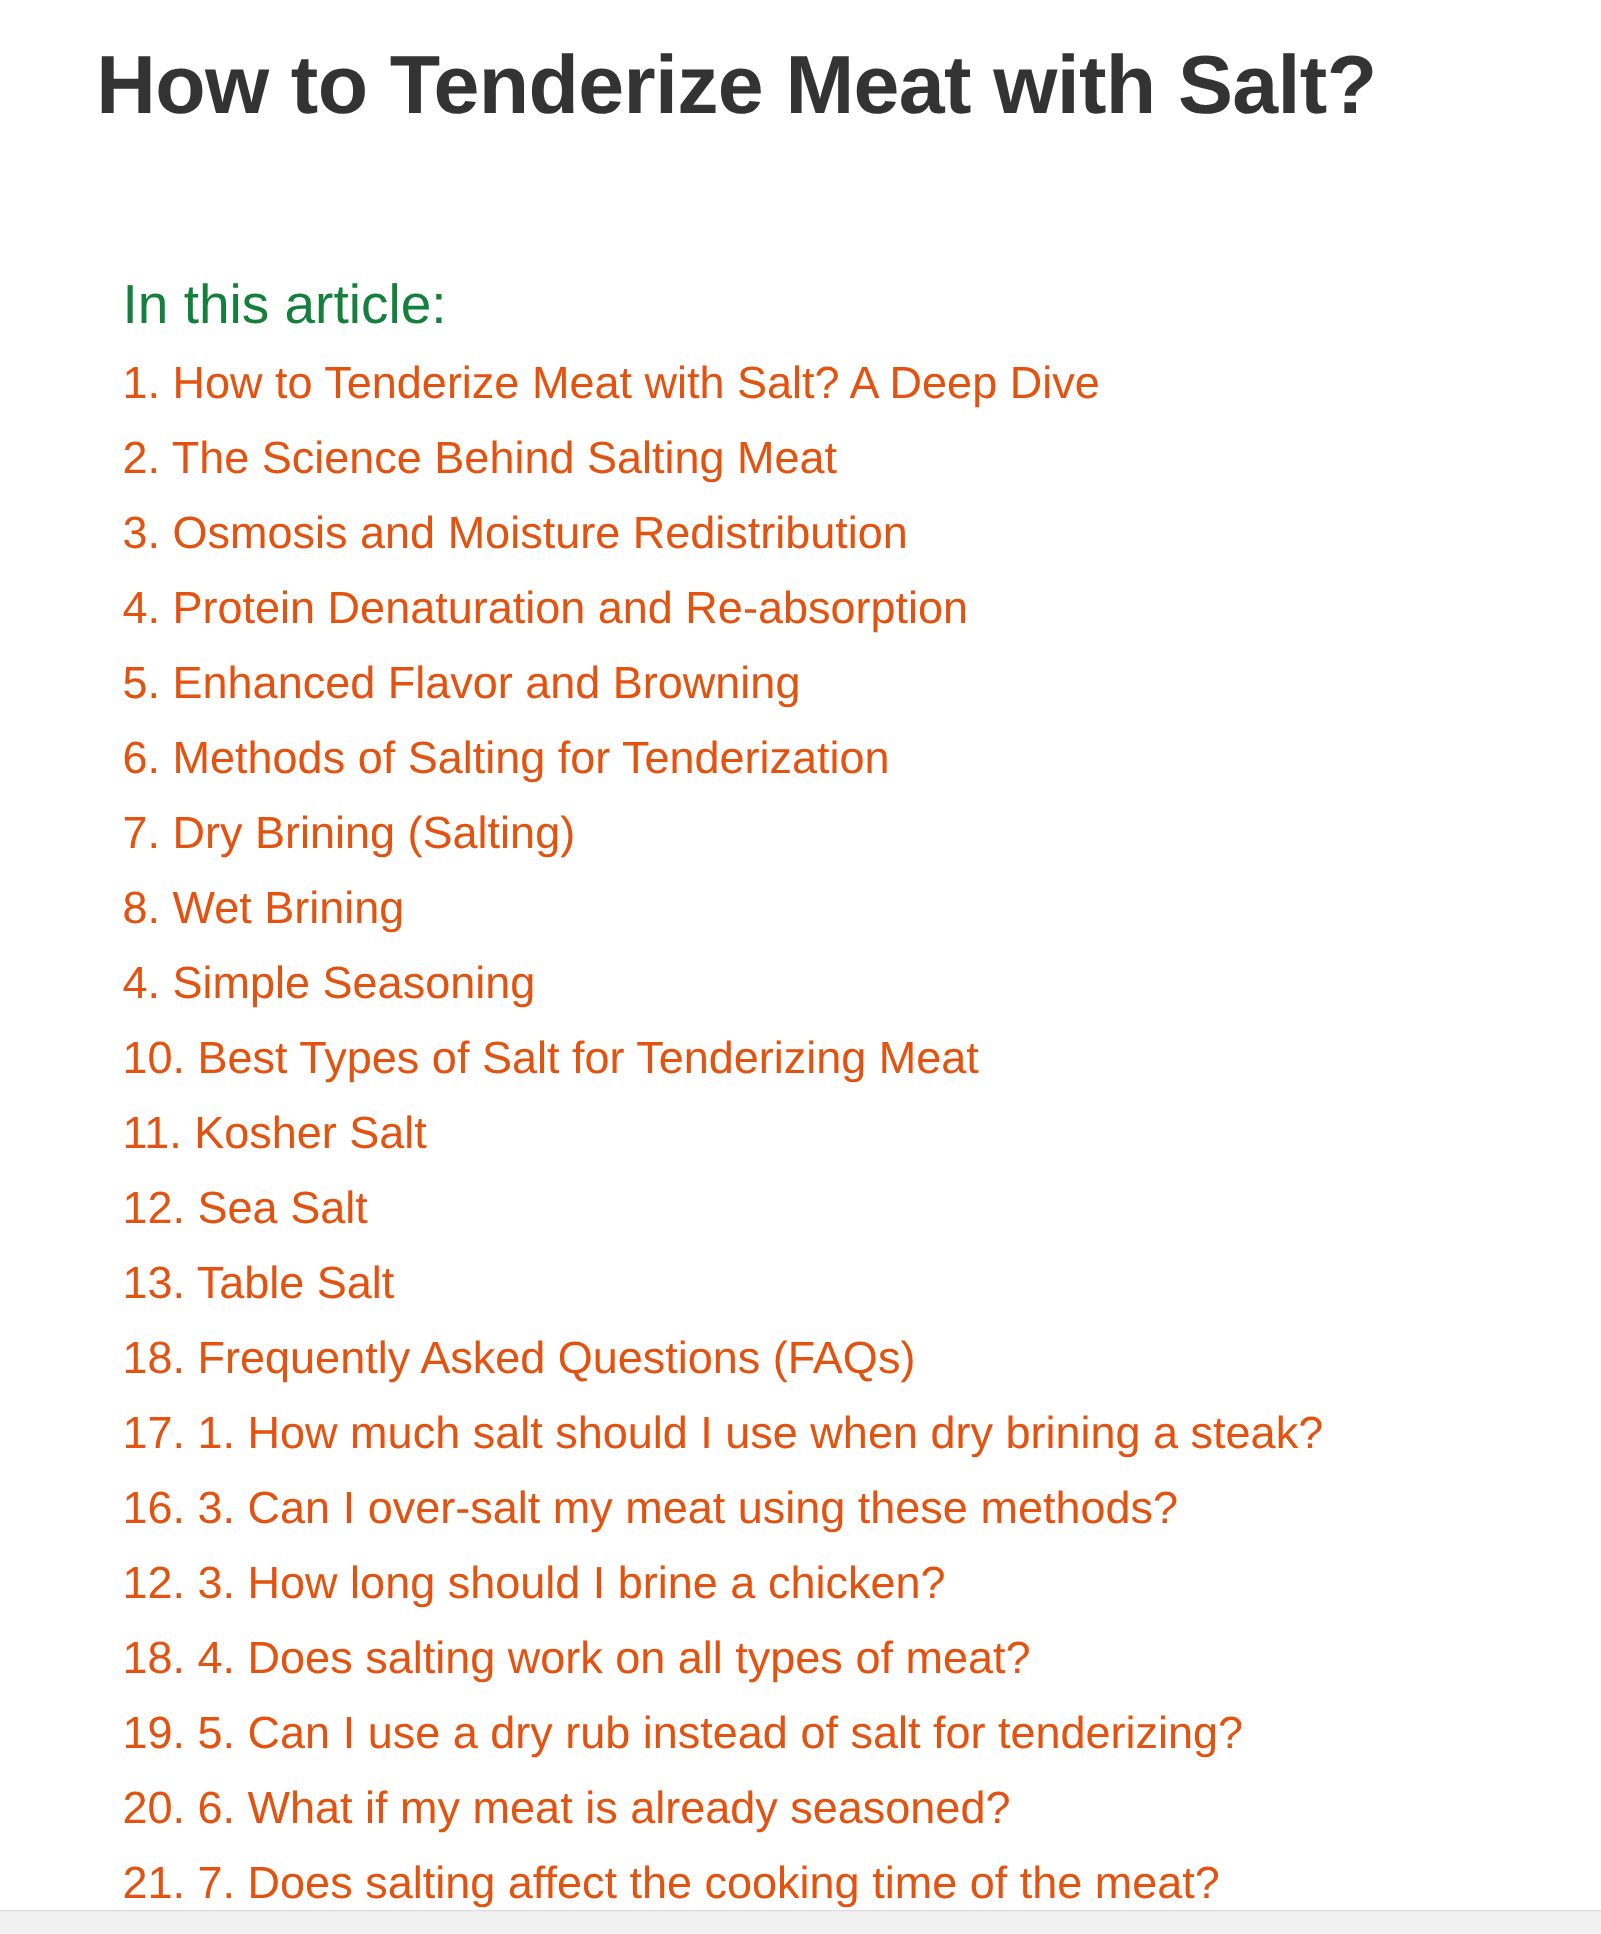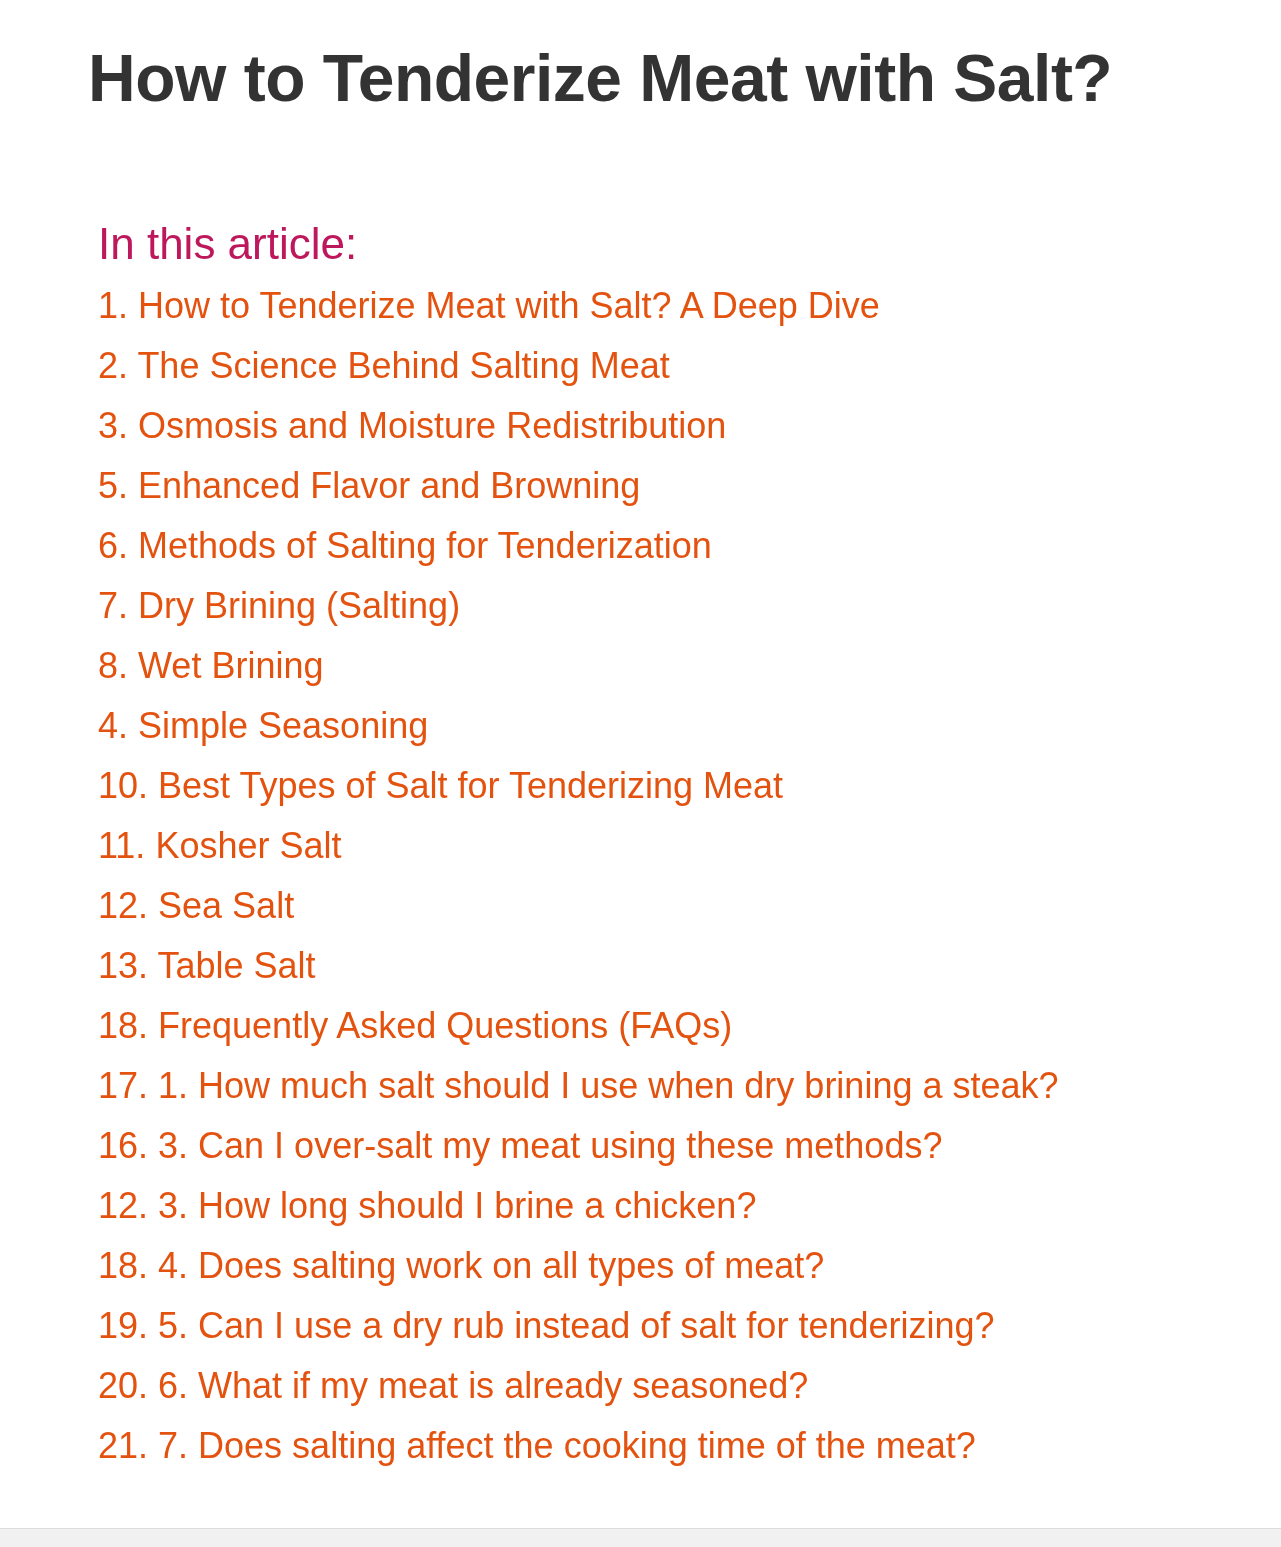--- a/index.html
+++ b/index.html
@@ -11,40 +11,40 @@
       width: 1281px;
       height: 1547px;
       position: relative;
       overflow: hidden;
       font-family: "Liberation Sans", "DejaVu Sans", sans-serif;
     }
     .title {
       position: absolute;
       left: 76px;
       top: 22px;
-      margin: 12px;
+      margin: 1px;
       font-size: 66px;
       line-height: 88px;
       font-weight: 700;
       color: #333333;
       letter-spacing: -0.5px;
       white-space: nowrap;
     }
     .toc {
       position: absolute;
       left: 98px;
       top: 214px;
       width: 1150px;
     }
     .toc-heading {
       margin: 0;
       font-size: 44px;
       line-height: 60px;
       font-weight: 400;
-      color: #be185d;
+      color: #15803d;
       height: 62px;
     }
     .toc-list {
       list-style: none;
       margin: 0;
       padding: 0;
     }
     .toc-item {
       height: 60px;
       line-height: 60px;
@@ -70,20 +70,21 @@
 <body>
 
 <h1 class="title">How to Tenderize Meat with Salt?</h1>
 
 <nav class="toc">
   <h2 class="toc-heading">In this article:</h2>
   <ul class="toc-list">
     <li class="toc-item"><a href="#">1. How to Tenderize Meat with Salt? A Deep Dive</a></li>
     <li class="toc-item"><a href="#">2. The Science Behind Salting Meat</a></li>
     <li class="toc-item"><a href="#">3. Osmosis and Moisture Redistribution</a></li>
+    <li class="toc-item"><a href="#">4. Protein Denaturation and Re-absorption</a></li>
     <li class="toc-item"><a href="#">5. Enhanced Flavor and Browning</a></li>
     <li class="toc-item"><a href="#">6. Methods of Salting for Tenderization</a></li>
     <li class="toc-item"><a href="#">7. Dry Brining (Salting)</a></li>
     <li class="toc-item"><a href="#">8. Wet Brining</a></li>
     <li class="toc-item"><a href="#">4. Simple Seasoning</a></li>
     <li class="toc-item"><a href="#">10. Best Types of Salt for Tenderizing Meat</a></li>
     <li class="toc-item"><a href="#">11. Kosher Salt</a></li>
     <li class="toc-item"><a href="#">12. Sea Salt</a></li>
     <li class="toc-item"><a href="#">13. Table Salt</a></li>
     <li class="toc-item"><a href="#">18. Frequently Asked Questions (FAQs)</a></li>

